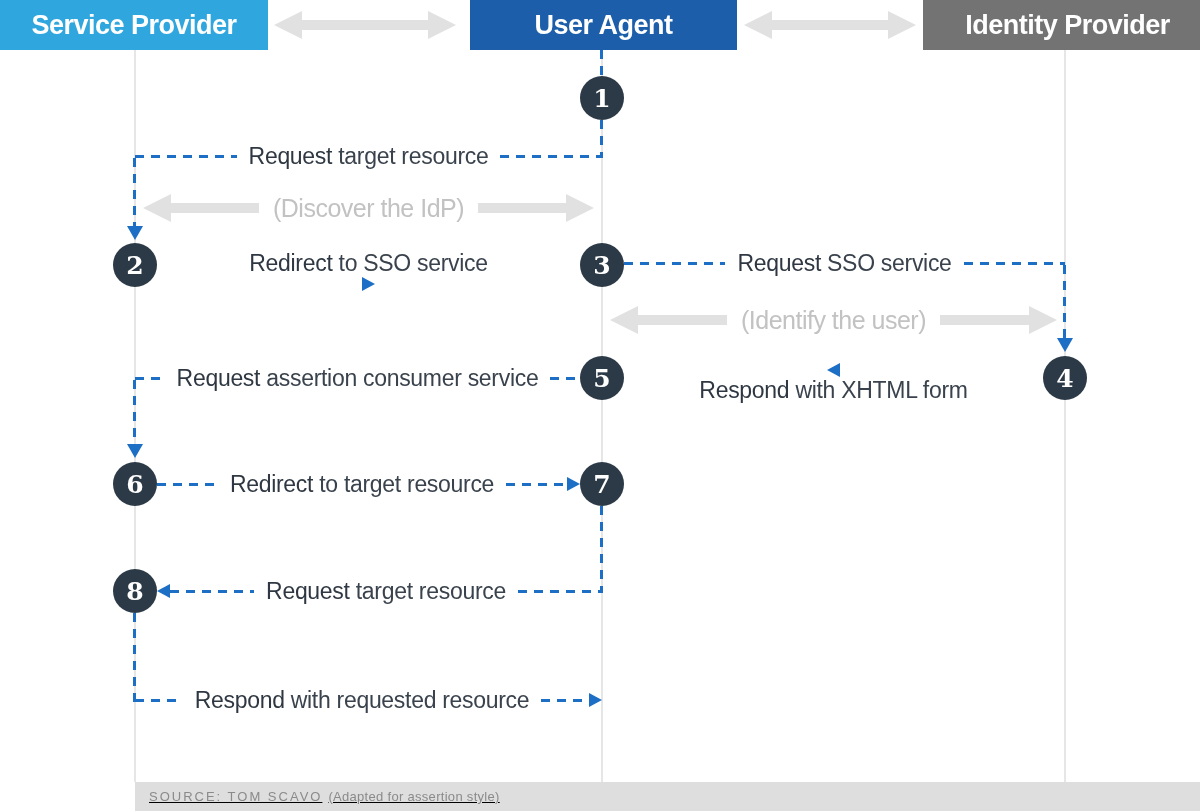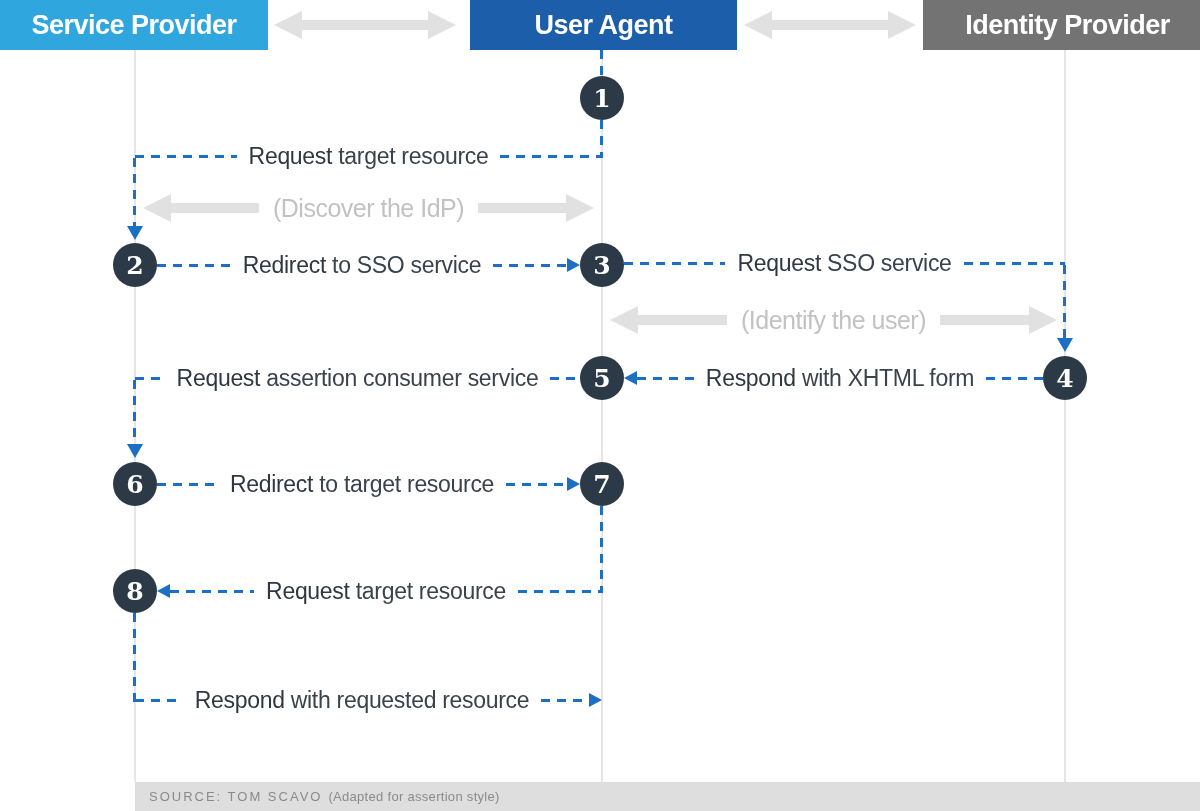--- a/index.html
+++ b/index.html
@@ -41,21 +41,21 @@
   .arr-l{width:0;height:0;border-top:7px solid transparent;border-bottom:7px solid transparent;
          border-right:13px solid #1C6FC4;}
   .arr-d{position:absolute;width:0;height:0;border-left:8px solid transparent;border-right:8px solid transparent;
          border-top:14px solid #1C6FC4;z-index:2;}
 
   .msg-label{padding:0 12px;font-size:23px;color:#3A434D;white-space:nowrap;letter-spacing:-0.3px;}
   .msg-label b{font-weight:normal;color:#2F3842;}
 
   
   .footer{position:absolute;left:135px;top:782px;width:1065px;height:29px;background:#DEDEDE;
-          display:flex;align-items:center;z-index:4;}
+          display:flex;align-items:center;z-index:4;text-decoration:underline;}
   .footer .src{margin-left:14px;font-size:13px;color:#8A8A8A;letter-spacing:2px;white-space:pre;}
   .footer .note{font-size:13px;color:#8A8A8A;letter-spacing:0.3px;margin-left:6px;}
 </style>
 </head>
 <body>
 
 <div class="canvas">
 
   <div class="hdr hdr-sp">
     <span>Service Provider</span>
@@ -107,34 +107,34 @@
     <i class="g-shaft"></i>
     <i class="g-tri-r"></i>
   </div>
 
   <div class="msg-row" style="left:135px;top:141px;width:467px;">
     <i class="dash-h"></i>
     <span class="msg-label"><b>Request</b><span> target resource</span></span>
     <i class="dash-h"></i>
   </div>
 
-  <div class="msg-row" style="left:157px;top:250px;width:423px;">
+  <div class="msg-row" style="left:157px;top:250px;width:423px;flex-direction:column;">
     <i class="dash-h"></i>
     <span class="msg-label"><b>Redirect</b><span> to SSO service</span></span>
     <i class="dash-h"></i>
     <i class="arr-r"></i>
   </div>
 
   <div class="msg-row" style="left:624px;top:248px;width:441px;">
     <i class="dash-h"></i>
     <span class="msg-label"><b>Request</b><span> SSO service</span></span>
     <i class="dash-h"></i>
   </div>
 
-  <div class="msg-row" style="left:624px;top:363px;width:419px;">
+  <div class="msg-row" style="left:624px;top:363px;width:419px;flex-direction:column;">
     <i class="arr-l"></i>
     <i class="dash-h"></i>
     <span class="msg-label"><b>Respond</b><span> with XHTML form</span></span>
     <i class="dash-h"></i>
   </div>
 
   <div class="msg-row" style="left:135px;top:363px;width:445px;">
     <i class="dash-h"></i>
     <span class="msg-label"><b>Request</b><span> assertion consumer service</span></span>
     <i class="dash-h"></i>

